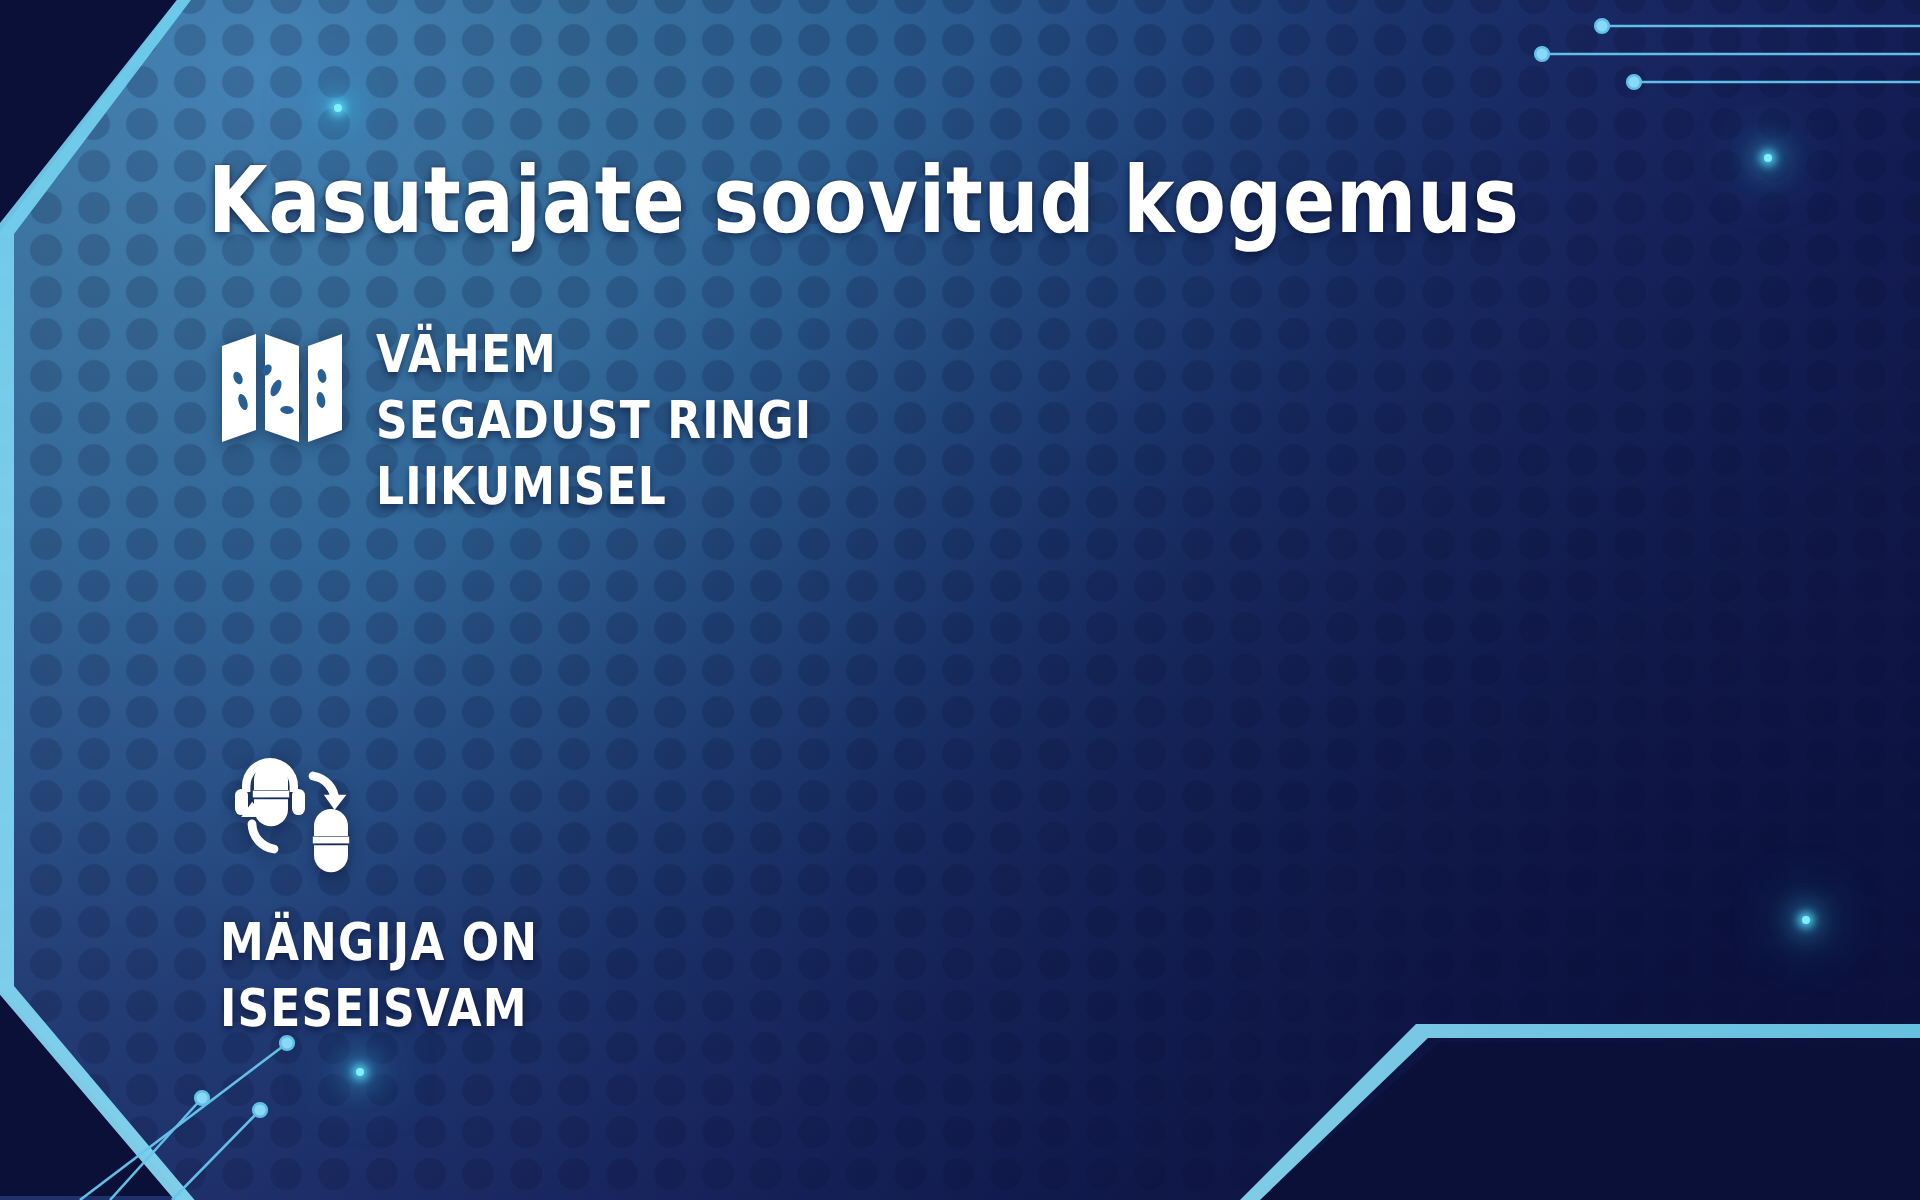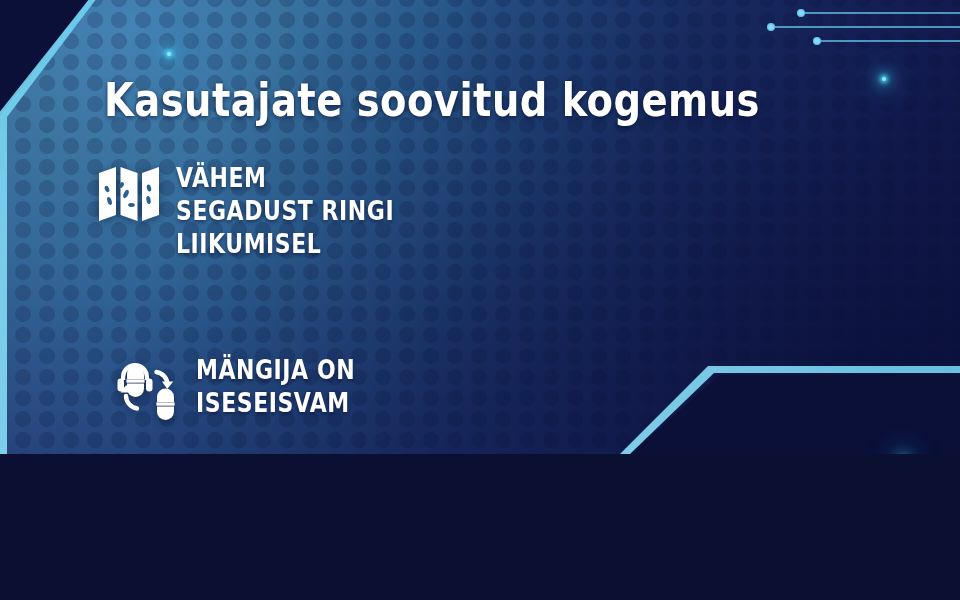--- a/index.html
+++ b/index.html
@@ -7,21 +7,21 @@
     padding: 0;
     background: #0b1033;
   }
   body {
     font-family: "Liberation Sans", sans-serif;
   }
 
   #stage {
     position: relative;
     width: 960px;
-    height: 454px;
+    height: 600px;
     overflow: hidden;
     background: #16205a;
   }
 
   
   .bg-base {
     position: absolute;
     inset: 0;
     background:
       radial-gradient(ellipse 900px 760px at 14% 6%, #3f7fb4 0%, #36719f 16%, #2d6396 32%, #244c84 48%, #1d3771 62%, #1a2a66 76%, #16205a 90%, #141c52 100%);
@@ -151,23 +151,23 @@
     font-stretch: condensed;
     text-shadow: 0 2px 4px rgba(4,10,40,0.5);
     transform: scaleX(0.94);
     transform-origin: left top;
     white-space: pre-line;
     padding-top: 2px;
   }
   .feature.right-col .label { }
 
   
-  #feat-0 { left: 96px; top: 160px; justify-content: space-between; }
+  #feat-0 { left: 108px; top: 160px; justify-content: space-between; }
   #feat-1 { left: 536px; top: 160px; }
-  #feat-2 { left: 110px; top: 352px; }
+  #feat-2 { left: 110px; top: 368px; flex-direction: column; }
   #feat-3 { left: 520px; top: 336px; }
 
   #feat-2 .icon { width: 72px; height: 72px; }
   #feat-3 .icon { width: 82px; height: 82px; }
 </style>
 </head>
 <body>
 
 <div id="stage">
 

